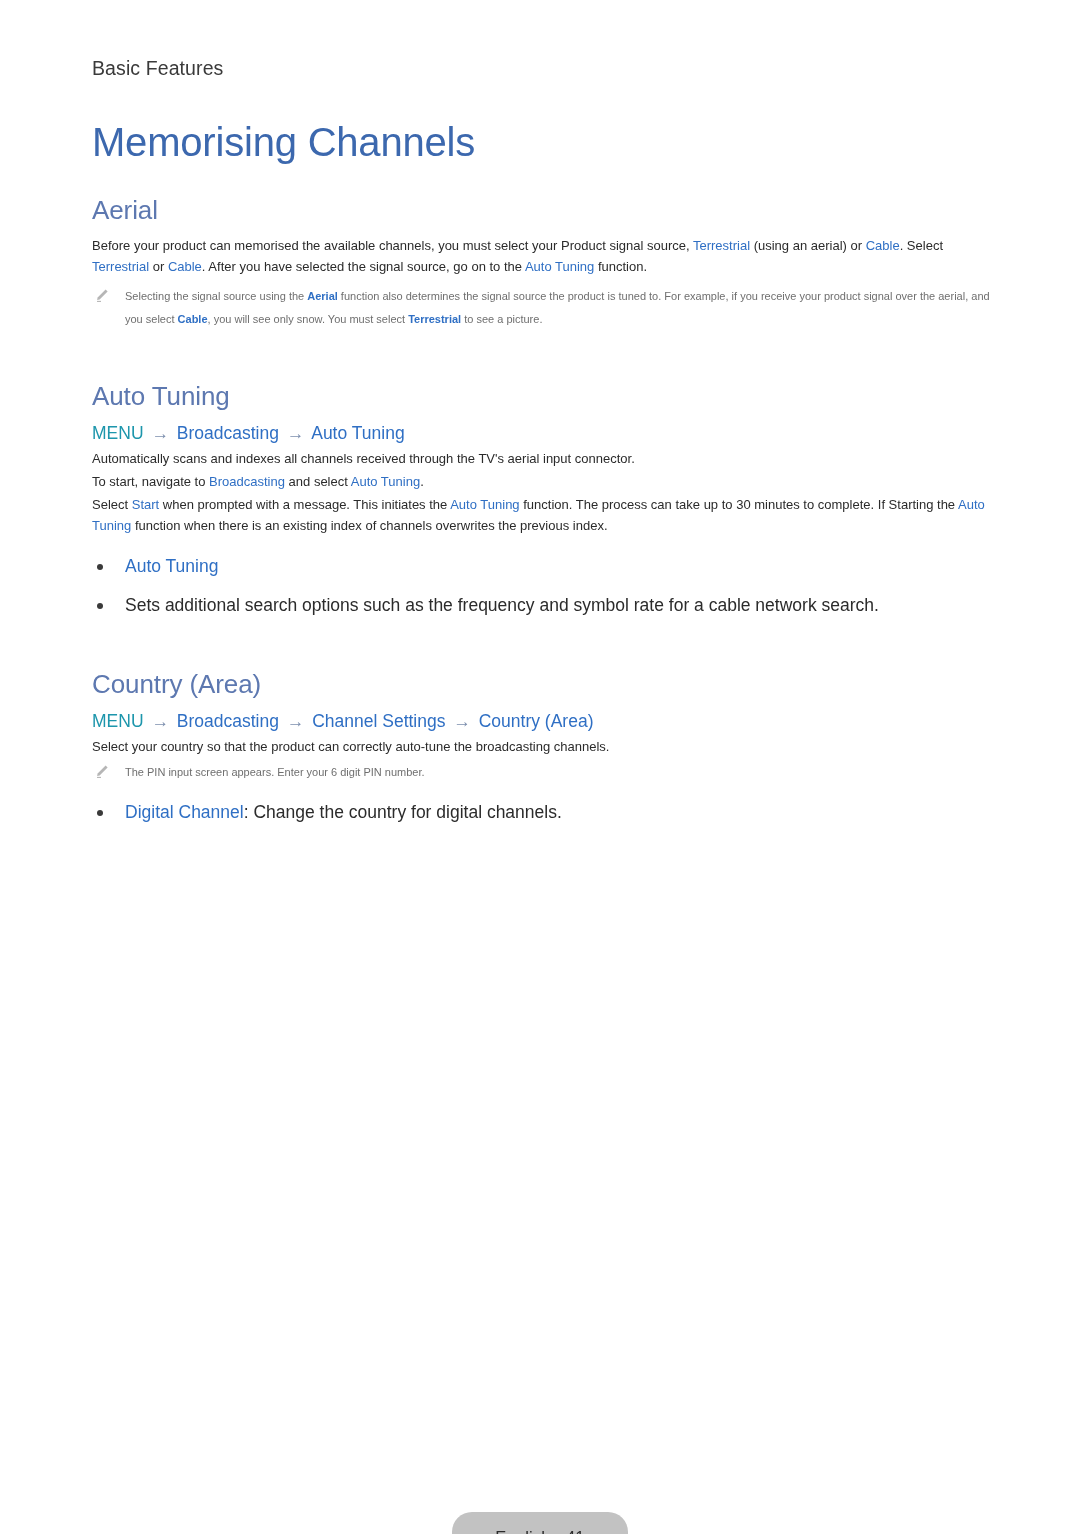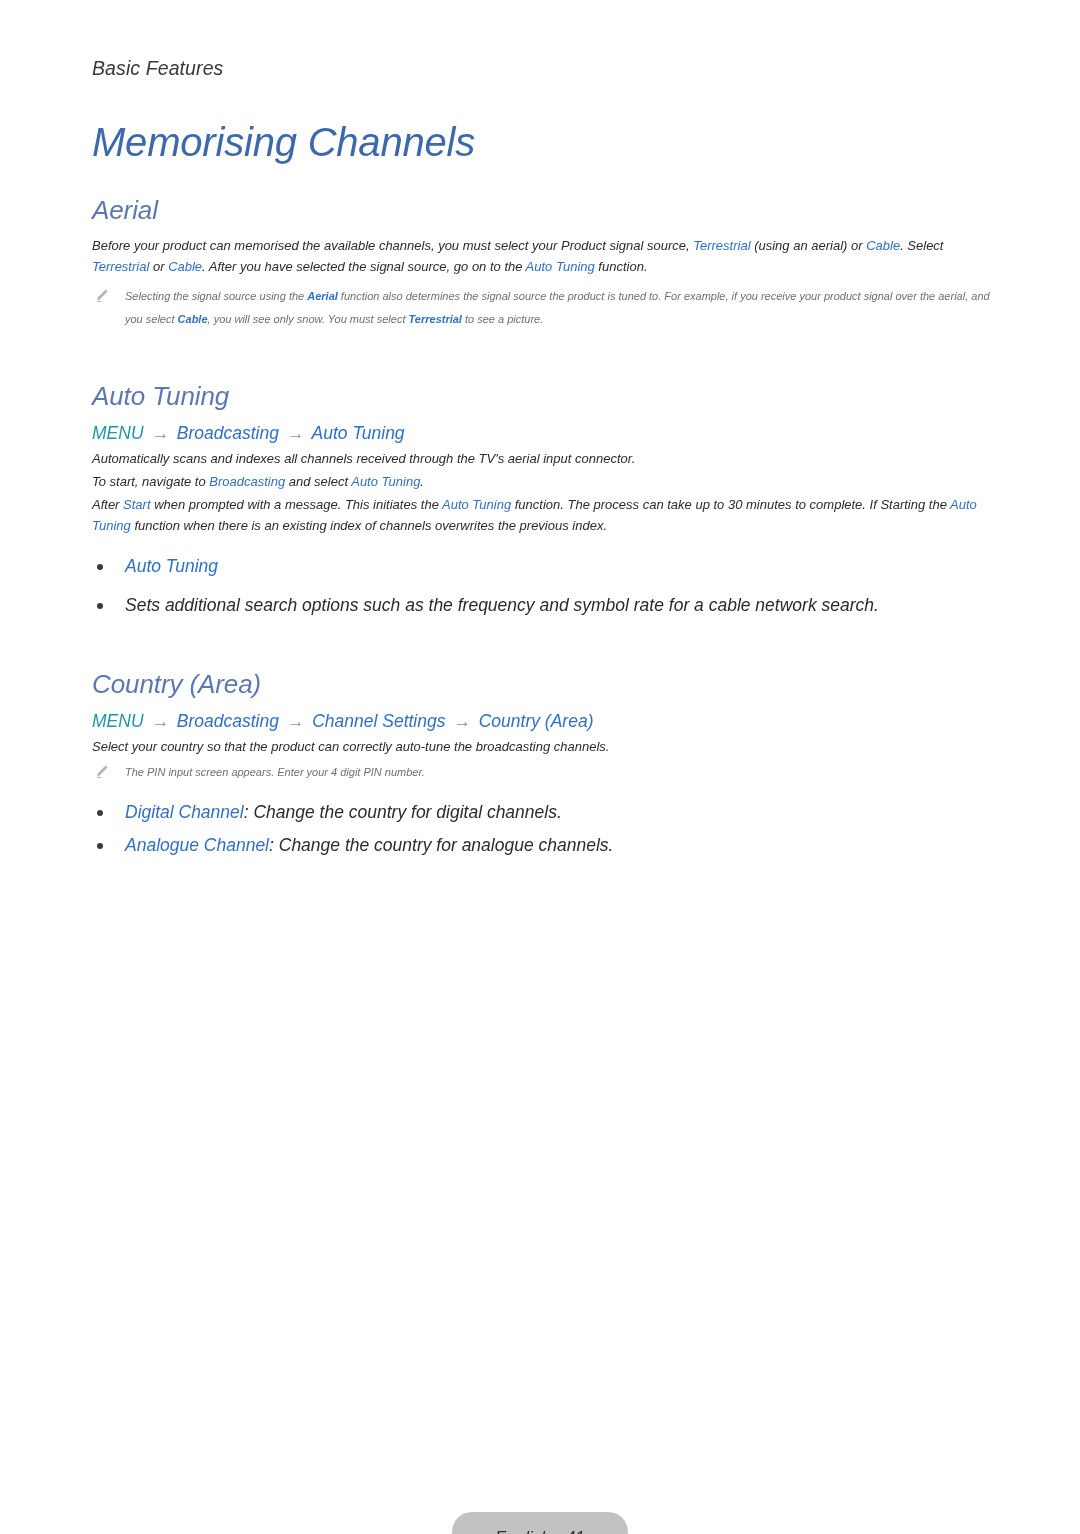--- a/index.html
+++ b/index.html
@@ -17,21 +17,20 @@
   }
 
   .page {
     position: absolute;
     left: 0;
     top: 0;
     width: 1080px;
     height: 1534px;
     box-sizing: border-box;
     padding: 16px;
-    font-style: italic;
   }
 
   
   .running-header {
     position: absolute;
     left: 92px;
     top: 57px;
     font-size: 19.5px;
     color: #3a3a3a;
     letter-spacing: 0.1px;
@@ -198,21 +197,21 @@
         <span class="bc-item">Auto Tuning</span>
       </div>
 
       <p class="body">Automatically scans and indexes all channels received through the TV's aerial input connector.</p>
 
       <p class="body">
         <span>To start, navigate to </span><span class="term">Broadcasting</span><span> and select </span><span class="term">Auto Tuning</span><span>.</span>
       </p>
 
       <p class="body">
-        <span>After </span><span class="term">Start</span><span> when prompted with a message. This initiates the </span><span class="term">Auto Tuning</span><span> function. The process can take up to 30 minutes to complete. If Starting the </span><span class="term">Auto Tuning</span><span> function when there is an existing index of channels overwrites the previous index.</span>
+        <span>Select </span><span class="term">Start</span><span> when prompted with a message. This initiates the </span><span class="term">Auto Tuning</span><span> function. The process can take up to 30 minutes to complete. If Starting the </span><span class="term">Auto Tuning</span><span> function when there is an existing index of channels overwrites the previous index.</span>
       </p>
 
       <div class="gap-md"></div>
 
       <ul class="bullets">
         <li>
           <span class="dot"></span>
           <div class="bullet-head">
             <span class="term">Auto Tuning</span><span></span>
           </div>
@@ -243,38 +242,32 @@
 
       <p class="body">Select your country so that the product can correctly auto-tune the broadcasting channels.</p>
 
       <div class="note" style="margin-top:4px;">
         <span class="pencil-icon">
           <svg width="16" height="16" viewBox="0 0 16 16" aria-hidden="true">
             <path d="M11.6 1.6 L13.6 3.6 L5.6 11.6 L3.1 12.1 L3.6 9.6 Z" fill="#b6b6b6"></path>
             <path d="M3.0 13.4 L7.0 13.4" stroke="#b6b6b6" stroke-width="1.1" fill="none"></path>
           </svg>
         </span>
-        <span>The PIN input screen appears. Enter your 4 digit PIN number.</span>
+        <span>The PIN input screen appears. Enter your 6 digit PIN number.</span>
       </div>
 
       <div class="gap-md"></div>
 
       <ul class="bullets">
         <li>
           <span class="dot"></span>
           <div class="bullet-head">
             <span class="term">Digital Channel</span><span>: Change the country for digital channels.</span>
           </div>
         </li>
-        <li style="margin-top:8px;">
-          <span class="dot"></span>
-          <div class="bullet-head">
-            <span class="term">Analogue Channel</span><span>: Change the country for analogue channels.</span>
-          </div>
-        </li>
       </ul>
     </div>
 
   </div>
 
   <div class="footer-pill">
     <span>English - 41</span>
   </div>
 
 </div>

